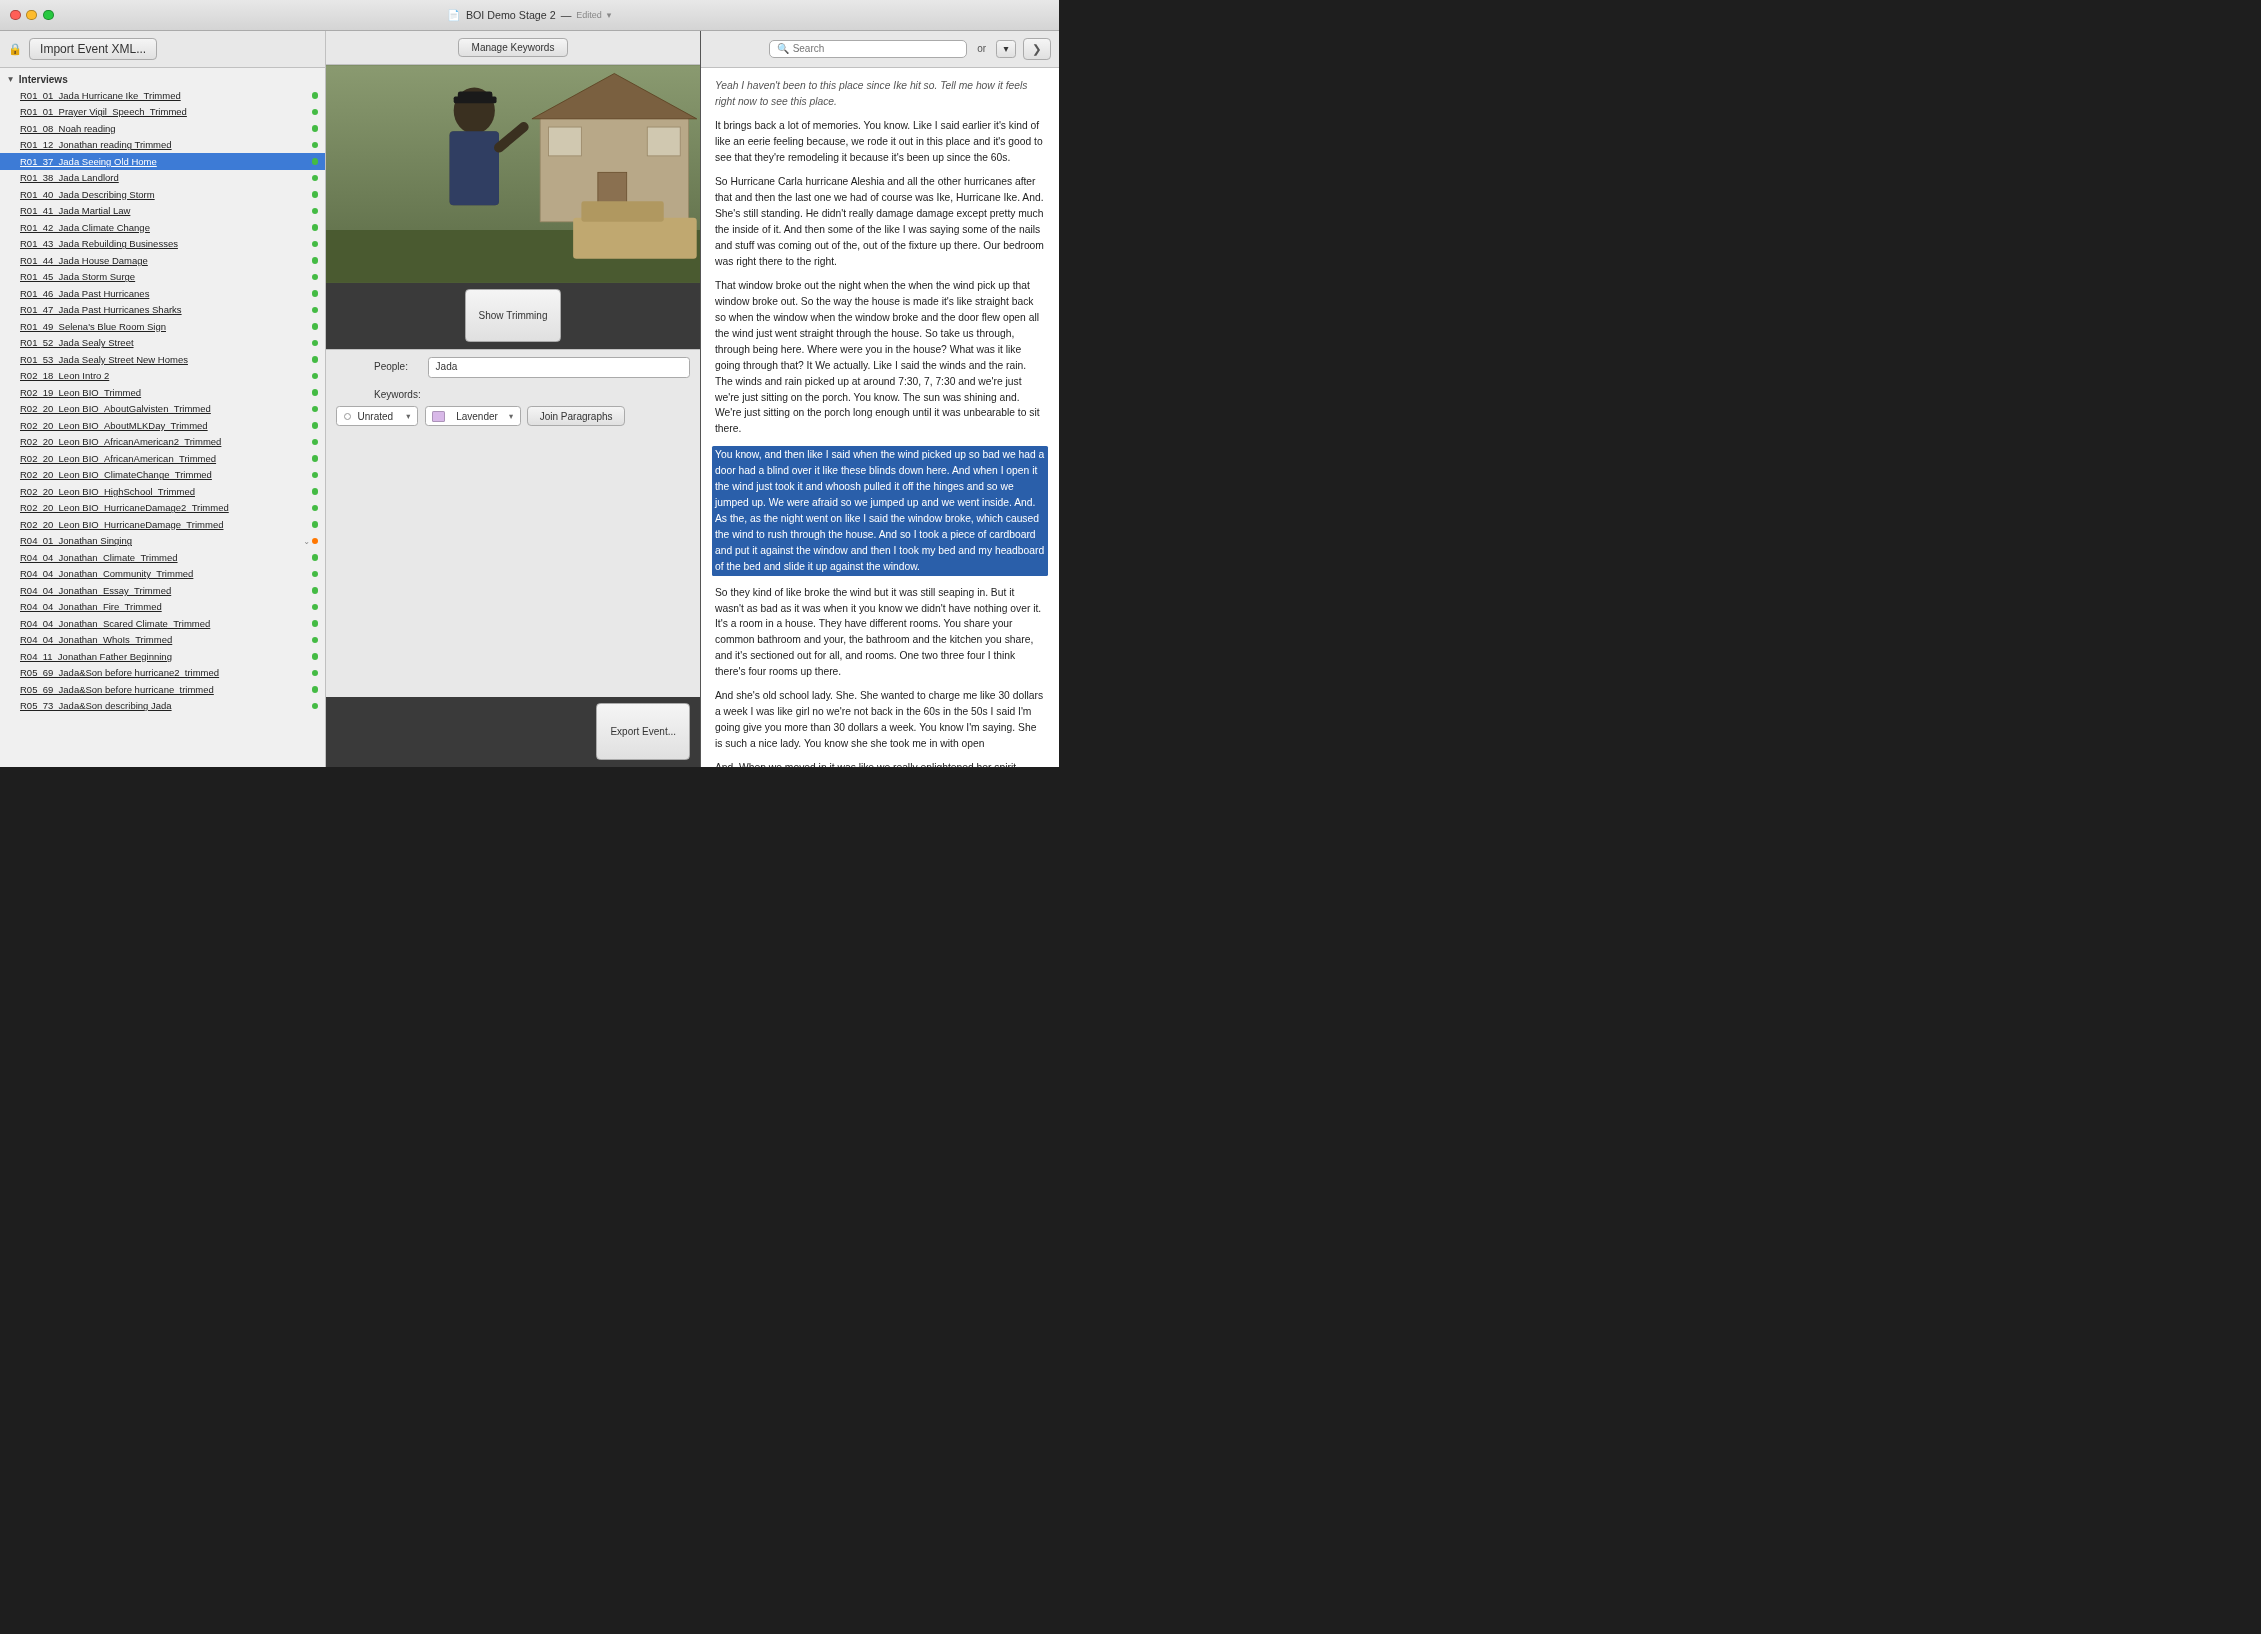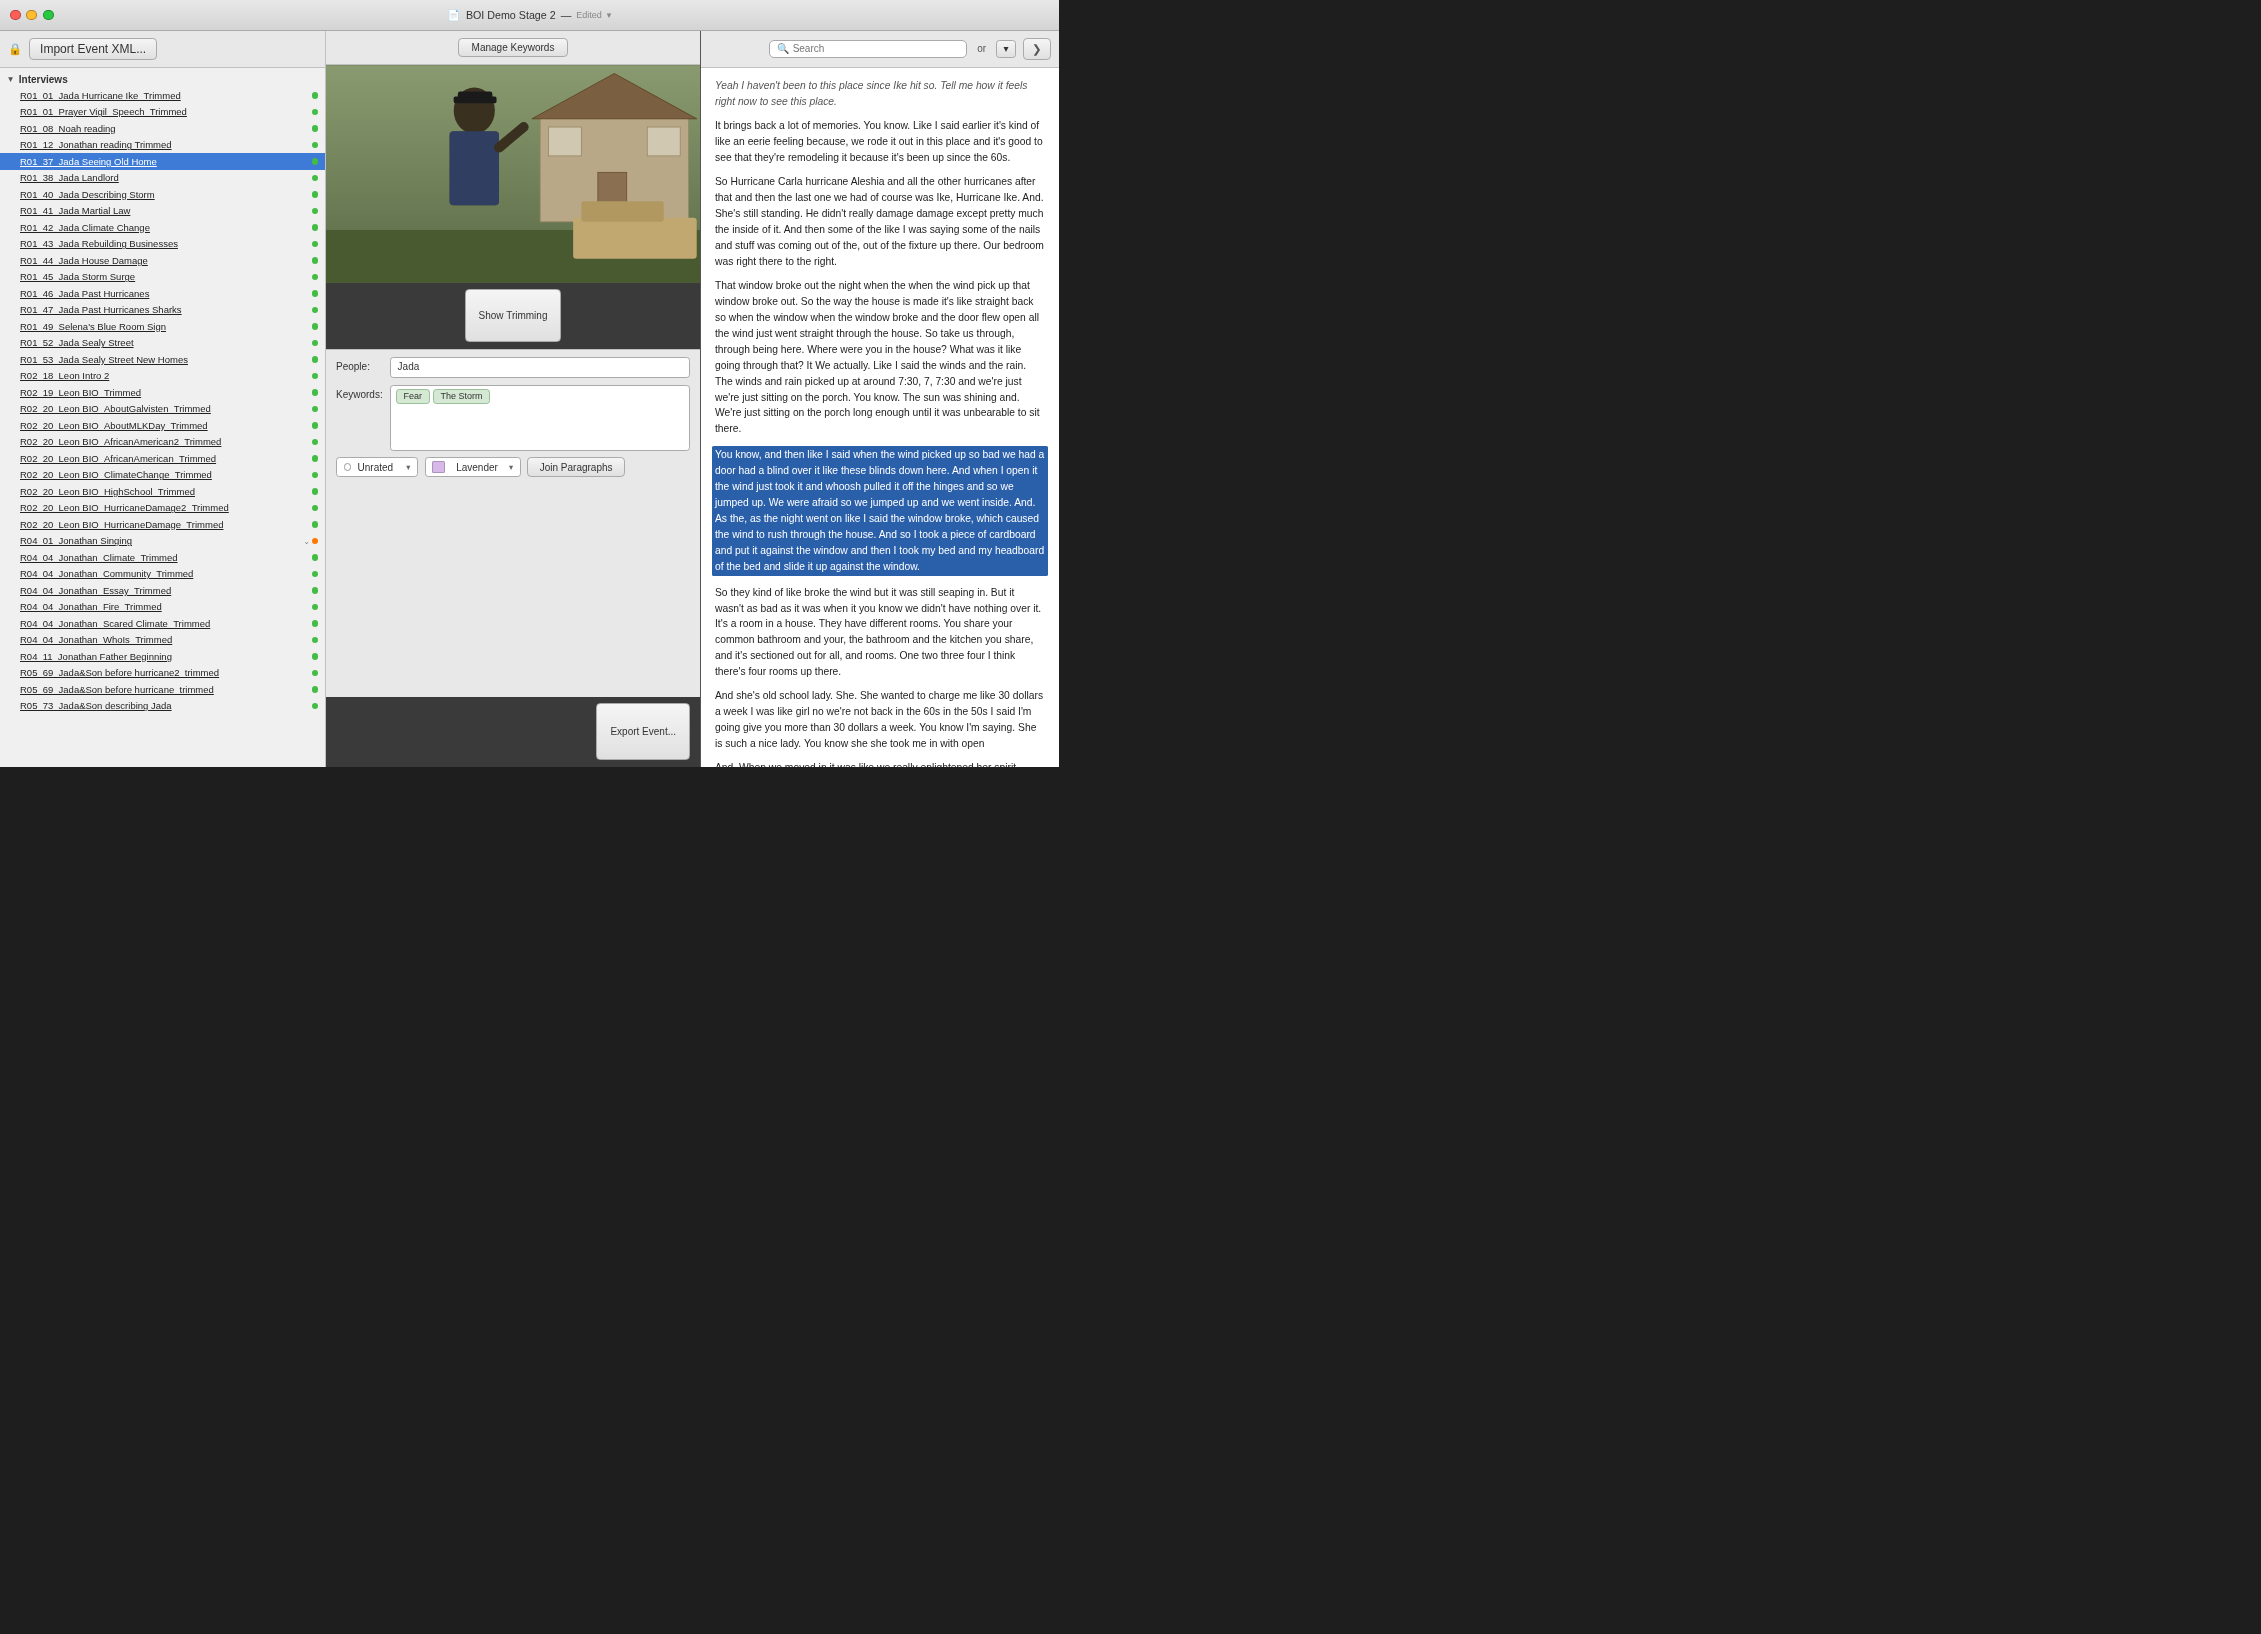--- a/index.html
+++ b/index.html
@@ -211,20 +211,21 @@
       align-items: flex-start;
       margin-bottom: 6.6px;
     }
     .metadata-label {
       font-size: 10px;
       font-weight: 500;
       color: #333;
       width: 54px;
       flex-shrink: 0;
       padding-top: 4.1px;
+      margin-left: 38px;
     }
     .metadata-field {
       flex: 1;
       background: white;
       border: 0.8px solid #aaa;
       border-radius: 3.3px;
       padding: 3.3px 6.6px;
       font-size: 10px;
       color: #333;
       min-height: 21.4px;
@@ -651,24 +652,20 @@
 
     <div class="metadata-section">
       <div class="metadata-row">
         <span class="metadata-label">People:</span>
         <div class="metadata-field">
           <span>Jada</span>
         </div>
       </div>
       <div class="metadata-row">
         <span class="metadata-label">Keywords:</span>
-        <div class="tag-container">
-          <span class="tag keyword-tag">Fear</span>
-          <span class="tag keyword-tag">The Storm</span>
-        </div>
       </div>
       <div class="metadata-bottom">
         <div class="rating-select">
           <span class="rating-dot"></span>
           <span style="margin-left:3.3px;flex:1;">Unrated</span>
           <span class="select-arrow">▾</span>
         </div>
         <div class="color-select">
           <div class="color-swatch" style="background: #d8b8e8;"></div>
           <span style="flex:1;">Lavender</span>

